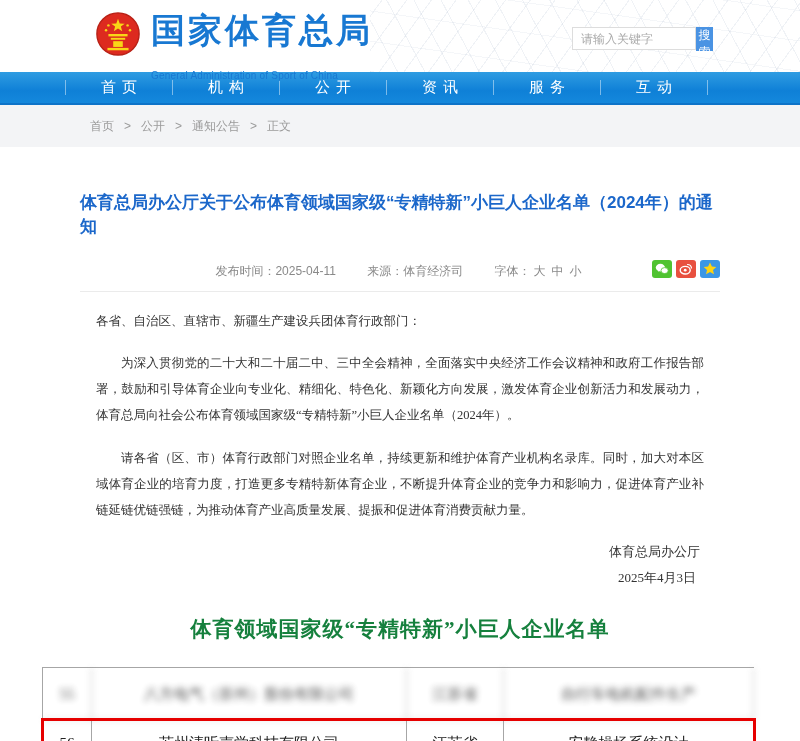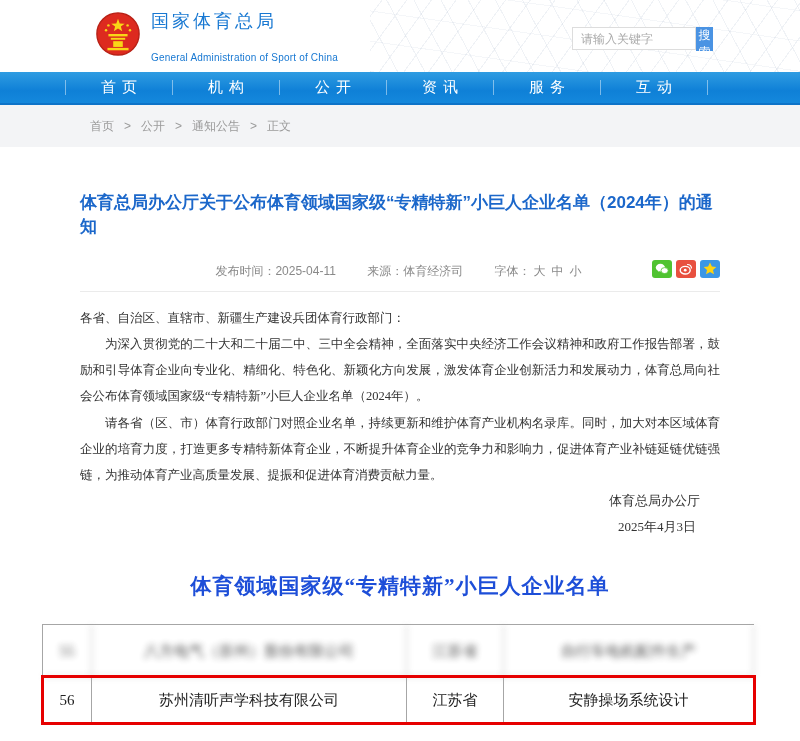--- a/index.html
+++ b/index.html
@@ -9,21 +9,21 @@
   
   .header { position:relative; height:72px; background:#fff; }
   .header-pattern { position:absolute; right:0; top:0; width:430px; height:72px;
     background:
       repeating-linear-gradient(62deg, rgba(185,197,214,.22) 0 1px, transparent 1px 24px),
       repeating-linear-gradient(-54deg, rgba(185,197,214,.22) 0 1px, transparent 1px 20px),
       repeating-linear-gradient(8deg, rgba(185,197,214,.15) 0 1px, transparent 1px 30px);
   }
   .logo { position:absolute; left:95px; top:11px; display:flex; align-items:flex-start; }
   .logo-text { margin-left:10px; }
-  .site-name { font-size:18px; font-weight:normal; color:#1878d2; letter-spacing:3px; line-height:1.15; }
+  .site-name { font-size:34px; font-weight:bold; color:#1878d2; letter-spacing:3px; line-height:1.15; }
   .site-en { font-size:10px; color:#1878d2; letter-spacing:.2px; margin-top:20px; }
   .search { position:absolute; top:27px; right:87px; height:24px; display:flex; }
   .search input { width:124px; height:23px; border:1px solid #ddd; background:#fff;
     font-size:12px; padding:0 8px; color:#333; outline:none; }
   .search input::placeholder { color:#aaa; }
   .search button { width:17px; height:24px; border:0; background:#4a93e3; color:#fff;
     font-size:12px; cursor:pointer; }
 
   
   .nav { height:33px; background:linear-gradient(180deg,#2f9ce2 0%,#0f80d7 60%,#1488dc 100%);
@@ -48,31 +48,31 @@
   .share-icons { position:absolute; right:0; top:-3px; display:flex; gap:4px; }
   .share-icon { width:20px; height:18px; border-radius:3px; display:flex;
     align-items:center; justify-content:center; cursor:pointer; }
   .share-wechat { background:#50c331; }
   .share-weibo  { background:#e8503f; }
   .share-qzone  { background:#3b97e6; }
   .meta-divider { border-bottom:1px solid #ebebeb; margin-top:11px; }
 
   .body-text { margin-top:13px; font-family:"Liberation Serif","DejaVu Serif",serif;
     font-size:12.5px; color:#333; line-height:2.1; text-align:justify; }
-  .body-text p { margin:0; }
+  .body-text p { margin:16px; }
   .indent { text-indent:2em; }
 
   .signature { font-family:"Liberation Serif","DejaVu Serif",serif;
     font-size:13px; color:#333; text-align:right; line-height:2; }
   .signature .org  { margin-right:20px; }
   .signature .date { margin-right:24px; }
 
   
-  .list-title { margin-top:32px; text-align:center; font-size:21px; font-weight:bold;
-    color:#1d4ed8; letter-spacing:1px; font-family:"Liberation Serif","DejaVu Serif",serif; }
+  .list-title { margin-top:24px; text-align:center; font-size:21px; font-weight:bold;
+    color:#15803d; letter-spacing:1px; font-family:"Liberation Serif","DejaVu Serif",serif; }
 
   .ent-table { margin:24px 0 0 42px; width:712px;
     border-top:1px solid #a6a6a6; border-left:1px solid #a6a6a6; }
   .t-row { display:grid; grid-template-columns:49px 315px 97px 1fr; }
   .t-cell { border-right:1px solid #a6a6a6; border-bottom:1px solid #a6a6a6;
     display:flex; align-items:center; justify-content:center; text-align:center;
     font-family:"Liberation Serif","DejaVu Serif",serif; font-size:15px; color:#222;
     padding:4px 12px; line-height:1.5; }
   .r0 { height:52px; } .r1 { height:46px; }
   .blurred { filter:blur(3px); opacity:.8; }

